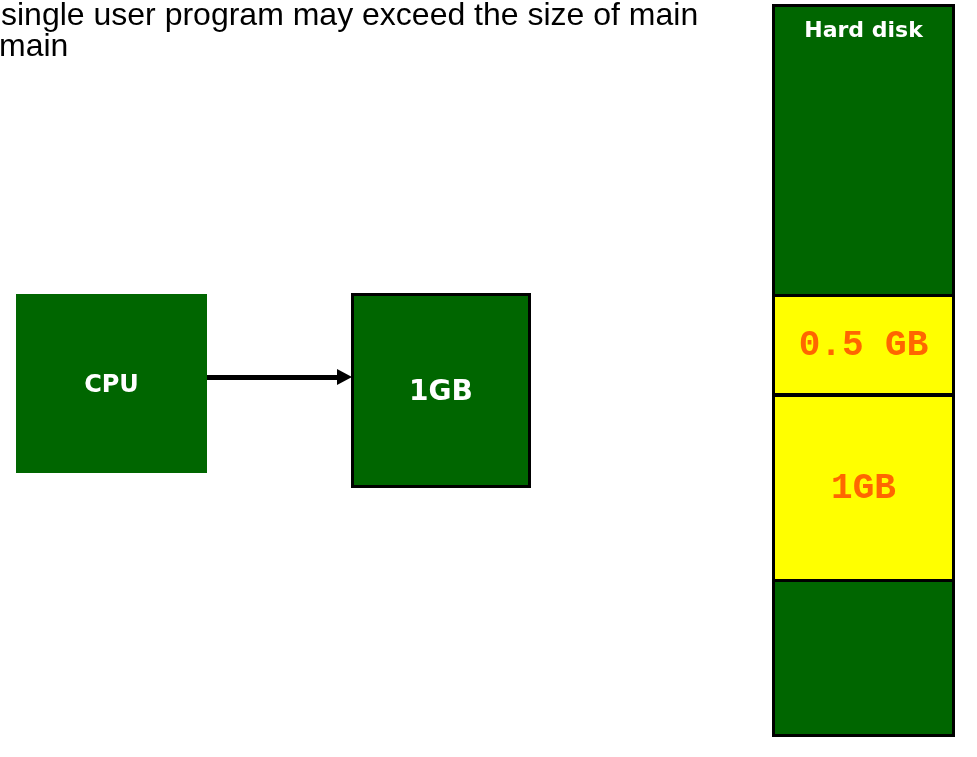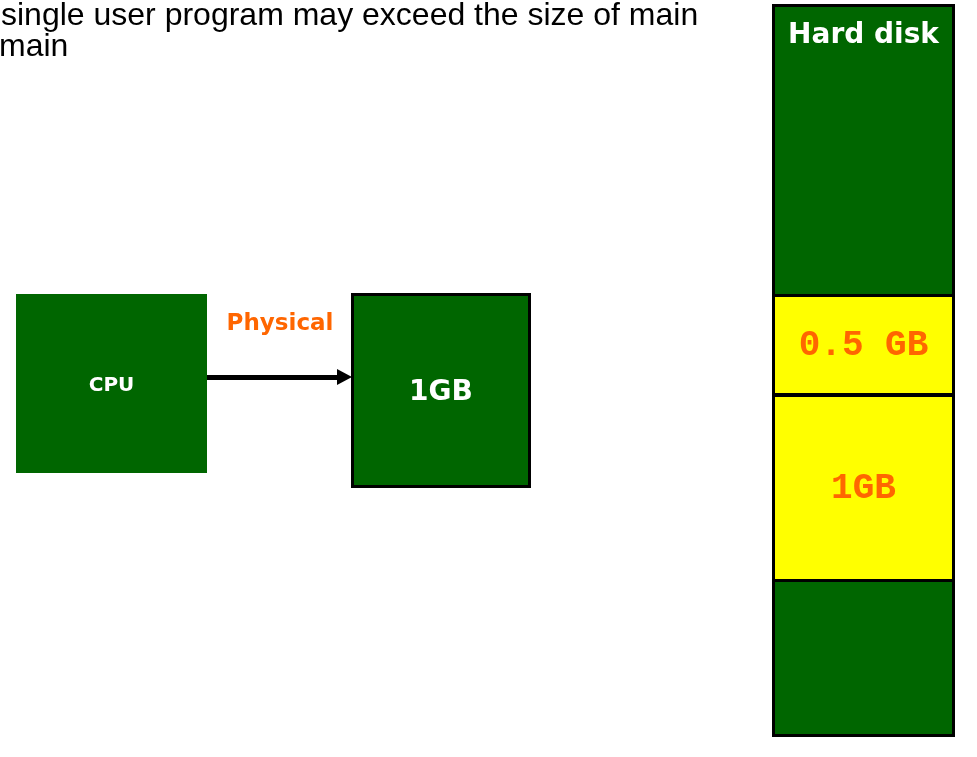--- a/index.html
+++ b/index.html
@@ -33,21 +33,21 @@
     position: absolute;
     left: 16px; top: 294px;
     width: 191px; height: 179px;
     background: var(--green, #006600);
     display: flex; align-items: center; justify-content: center;
   }
   .cpu span {
     color: #ffffff;
     font-family: "DejaVu Sans", sans-serif;
     font-weight: bold;
-    font-size: 20px;
+    font-size: 24px;
   }
 
   
   .pa {
     position: absolute;
     left: 205px; top: 310px;
     width: 150px;
     text-align: center;
     color: var(--orange, #FF6600);
     font-family: "DejaVu Sans", sans-serif;
@@ -116,21 +116,21 @@
   .hd-s3 { top: 393px; height: 182px; background: var(--yellow, #FFFF00);
            display: flex; align-items: center; justify-content: center; }
   .hd-s4 { top: 578px; height: 152px; background: var(--green, #006600); }
 
   .hd-title {
     padding-top: 10px;
     text-align: center;
     color: #ffffff;
     font-family: "DejaVu Sans", sans-serif;
     font-weight: bold;
-    font-size: 28px;
+    font-size: 22px;
   }
   .hd-s2 span, .hd-s3 span {
     color: var(--orange, #FF6600);
     font-family: Liberation Mono, monospace;
     font-weight: bold;
     font-size: 36px;
   }
 </style>
 </head>
 <body>
@@ -138,21 +138,20 @@
 <div class="canvas">
 
   <div class="topline l1">single user program may exceed the size of main</div>
   <div class="topline l2">main</div>
 
   <div class="cpu">
     <span>CPU</span>
   </div>
 
   <div class="pa">
-    <div>Physical</div>
   </div>
 
   <div class="arrow-shaft"></div>
   <div class="arrow-head"></div>
 
   <div class="mm-box">
     <span>1GB</span>
   </div>
 
   <div class="hd">

